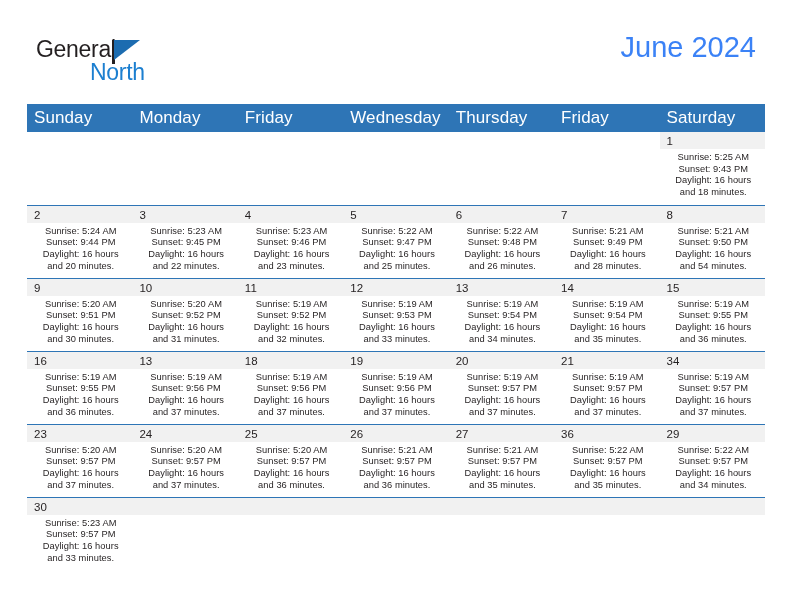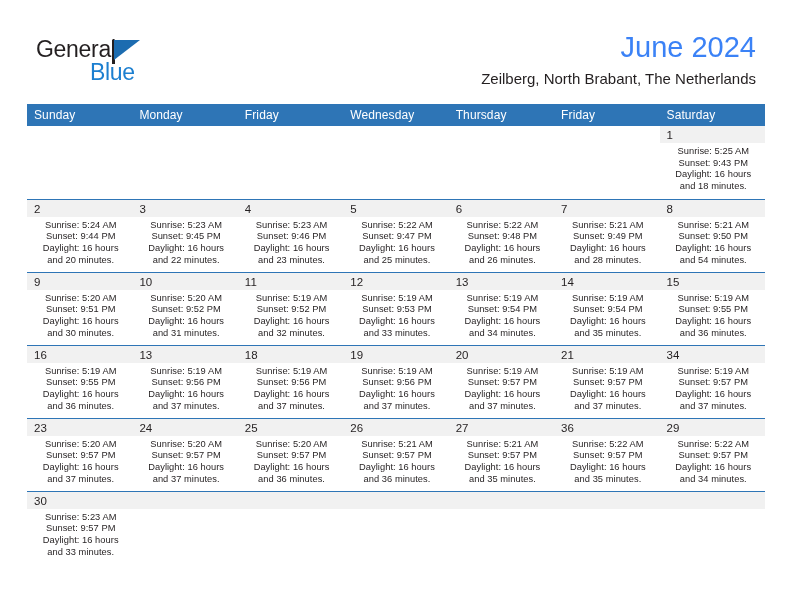--- a/index.html
+++ b/index.html
@@ -105,21 +105,21 @@
     top: 104px;
     width: 738px;
     border-collapse: collapse;
     table-layout: fixed;
   }
   .calendar col { width: 105.43px; }
 
   .dow-row th {
     background: #2e75b6;
     color: #ffffff;
-    font-size: 12px;
+    font-size: 17px;
     font-weight: normal;
     text-align: left;
     padding: 4px 0 4px 7px;
     height: 21px;
     border: none;
     letter-spacing: 0.1px;
   }
 
   .week-row td {
     vertical-align: top;
@@ -158,26 +158,25 @@
 <body>
 
 <div class="page">
 
   <div class="header">
 
     <div class="logo">
       <span class="logo-general">General</span>
       <span class="logo-bar"></span>
       <span class="logo-flag"></span>
-      <span class="logo-blue">Blue</span>
+      <span class="logo-blue">North</span>
     </div>
 
     <div class="title-block">
       <div class="cal-title">June 2024</div>
-      <div class="cal-subtitle">Zeilberg, North Brabant, The Netherlands</div>
     </div>
 
   </div>
 
   <table class="calendar">
     <colgroup>
       <col>
         <col>
         <col>
         <col>

